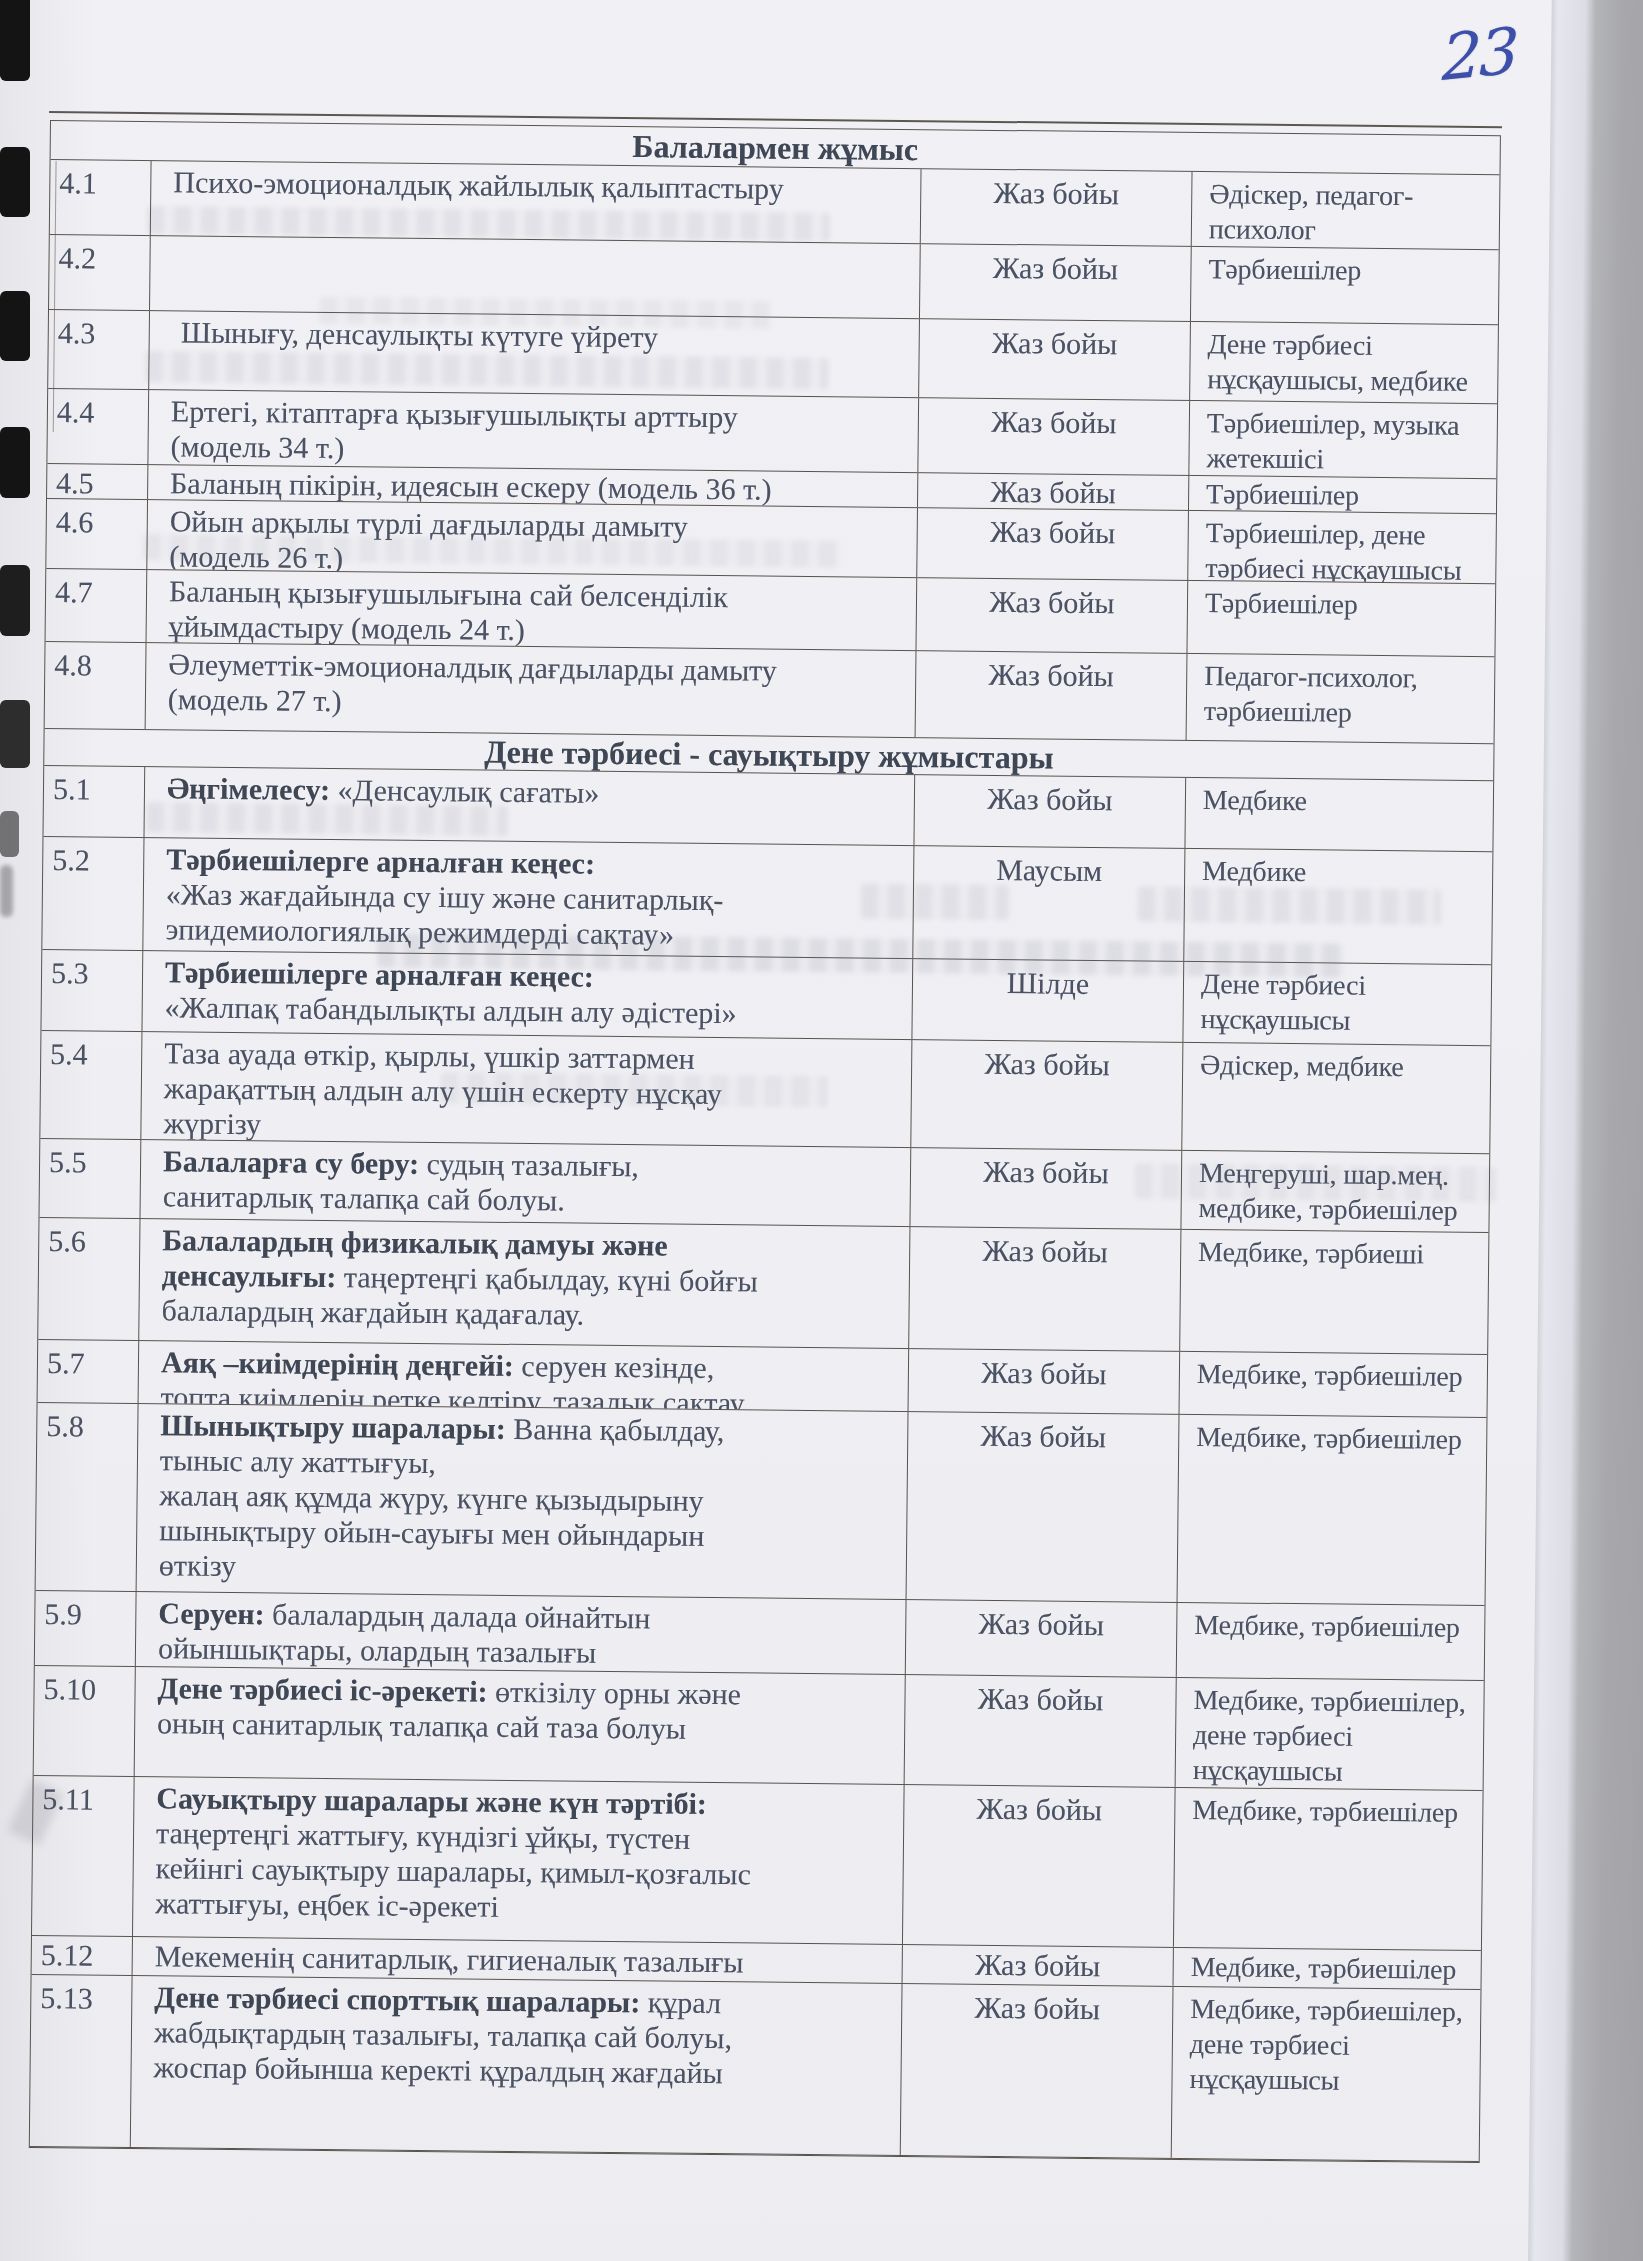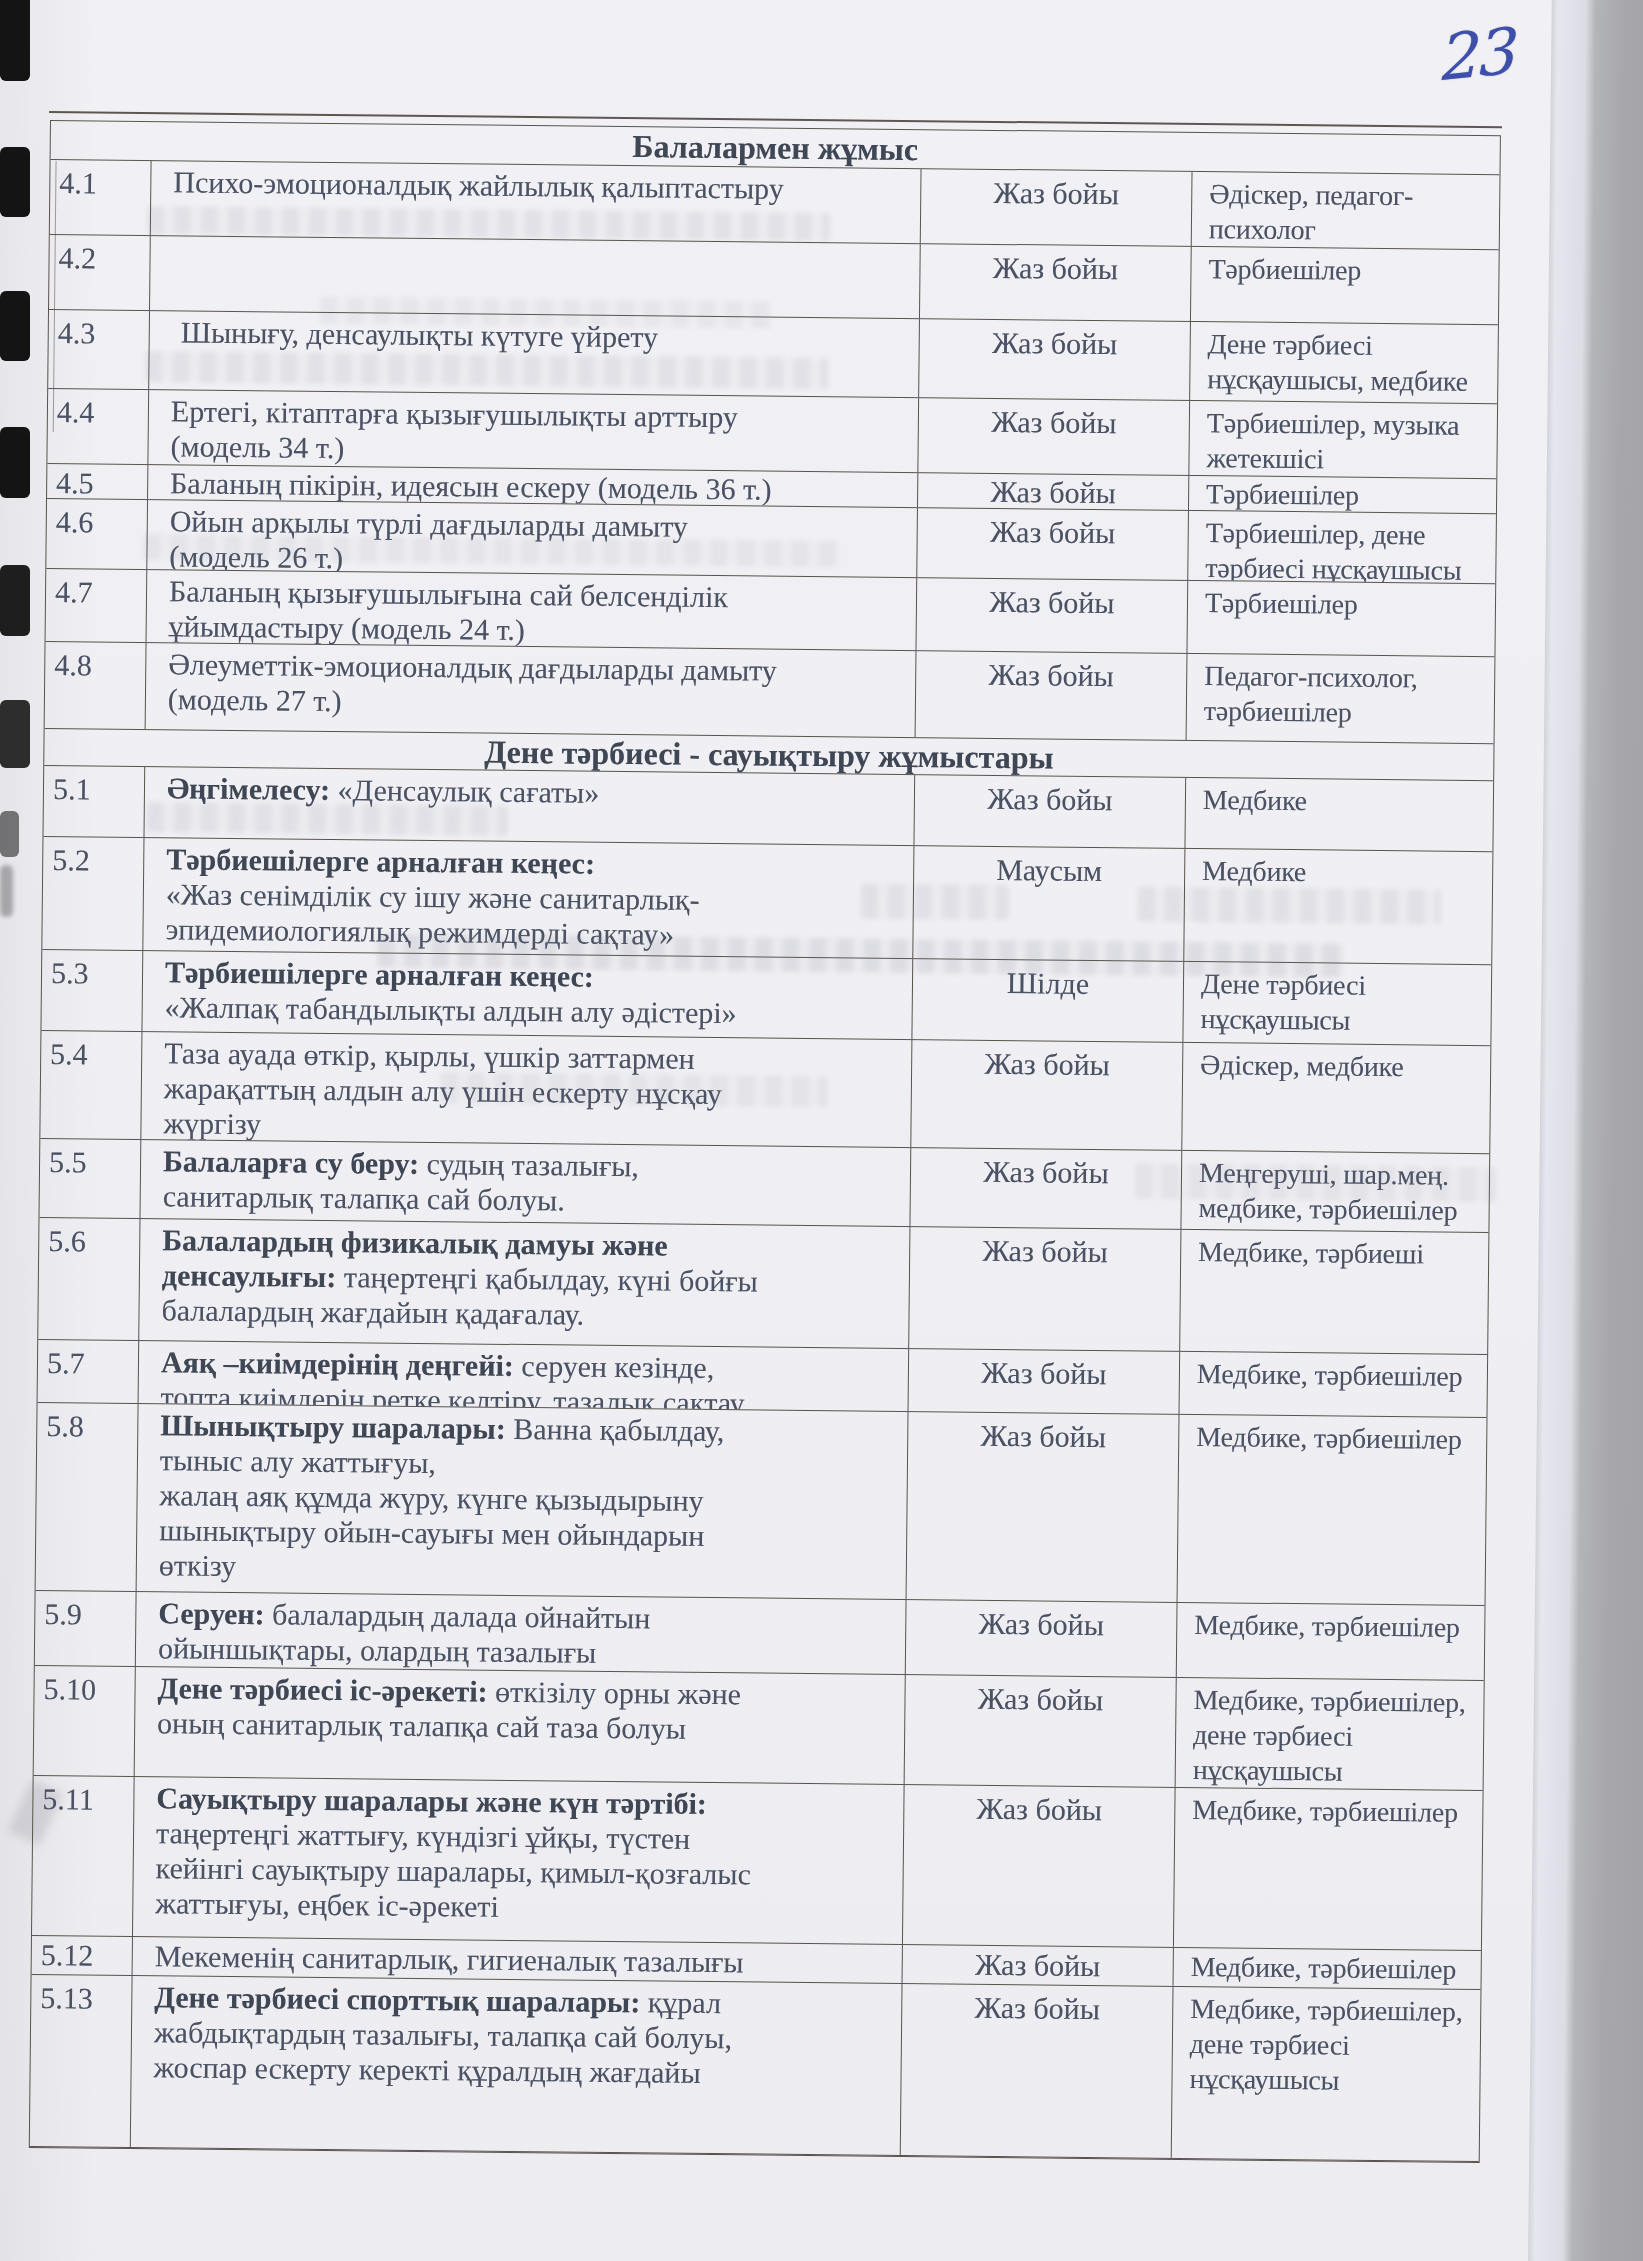--- a/index.html
+++ b/index.html
@@ -156,21 +156,21 @@
   <div class="row" style="height:71px;">
     <div class="cell num">5.1</div>
     <div class="cell task"><span class="b">Әңгімелесу:</span><span> «Денсаулық сағаты»</span></div>
     <div class="cell time">Жаз бойы</div>
     <div class="cell resp">Медбике</div>
   </div>
 
   <div class="row" style="height:113px;">
     <div class="cell num">5.2</div>
     <div class="cell task"><span class="b">Тәрбиешілерге арналған кеңес:</span><span>
-«Жаз сенімділік су ішу және санитарлық-
+«Жаз жағдайында су ішу және санитарлық-
 эпидемиологиялық режимдерді сақтау»</span></div>
     <div class="cell time">Маусым</div>
     <div class="cell resp">Медбике</div>
   </div>
 
   <div class="row" style="height:81px;">
     <div class="cell num">5.3</div>
     <div class="cell task"><span class="b">Тәрбиешілерге арналған кеңес:</span><span>
 «Жалпақ табандылықты алдын алу әдістері»</span></div>
     <div class="cell time">Шілде</div>
@@ -256,21 +256,21 @@
     <div class="cell num" style="padding-top:1.3px;">5.12</div>
     <div class="cell task" style="padding-top:1.3px;"><span class="b"></span><span>Мекеменің санитарлық, гигиеналық тазалығы</span></div>
     <div class="cell time" style="padding-top:1.3px;">Жаз бойы</div>
     <div class="cell resp" style="padding-top:1.3px;">Медбике, тәрбиешілер</div>
   </div>
 
   <div class="row" style="height:172px;">
     <div class="cell num">5.13</div>
     <div class="cell task"><span class="b">Дене тәрбиесі спорттық шаралары:</span><span> құрал
 жабдықтардың тазалығы, талапқа сай болуы,
-жоспар ескерту керекті құралдың жағдайы</span></div>
+жоспар бойынша керекті құралдың жағдайы</span></div>
     <div class="cell time">Жаз бойы</div>
     <div class="cell resp">Медбике, тәрбиешілер,
 дене тәрбиесі
 нұсқаушысы</div>
   </div>
 
 </div>
 
 <div class="edge-shadow"></div>
 

